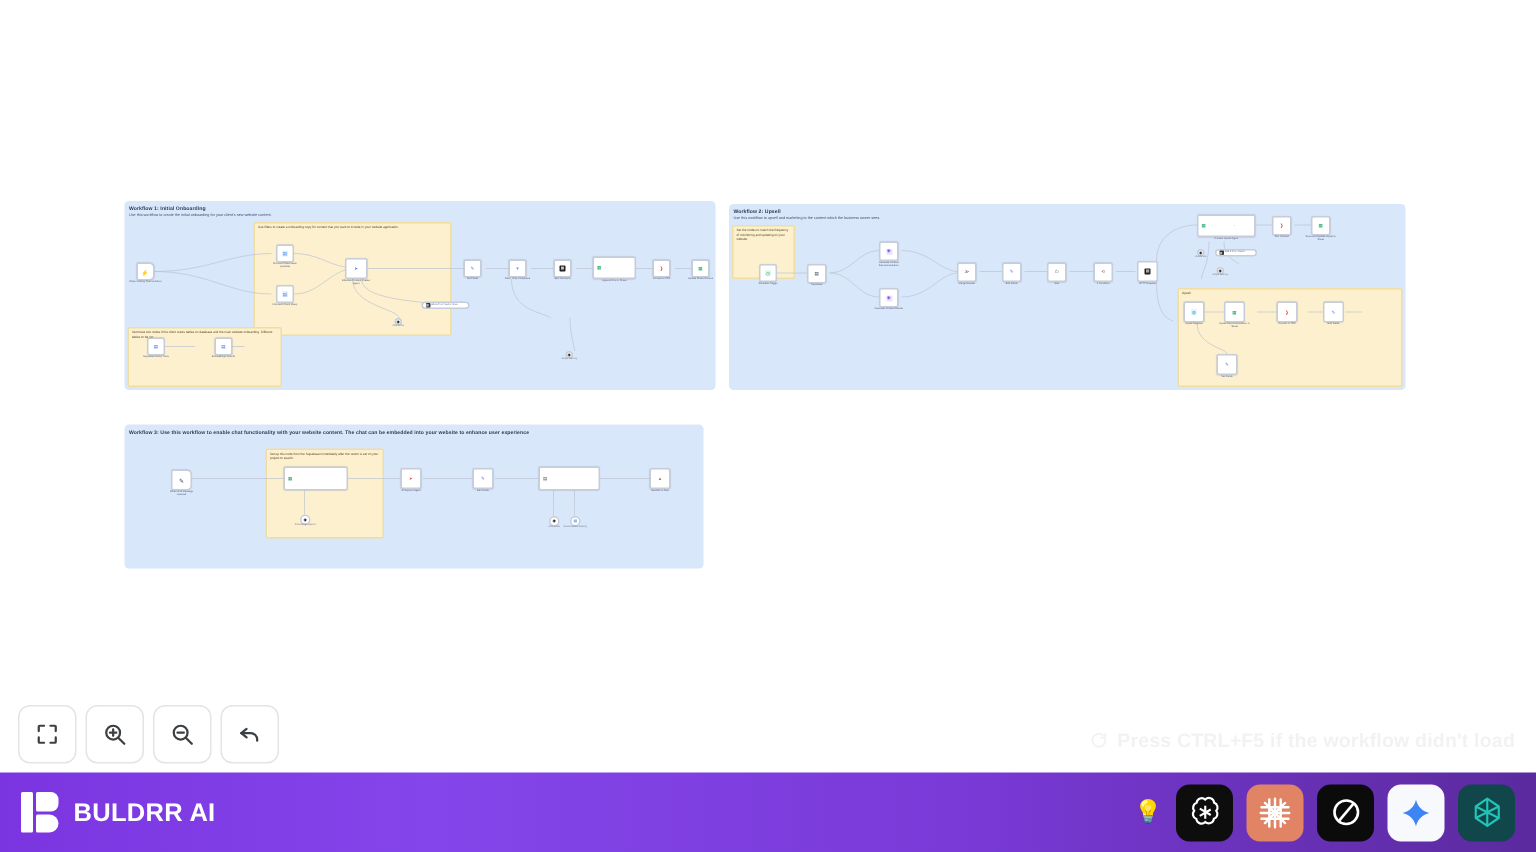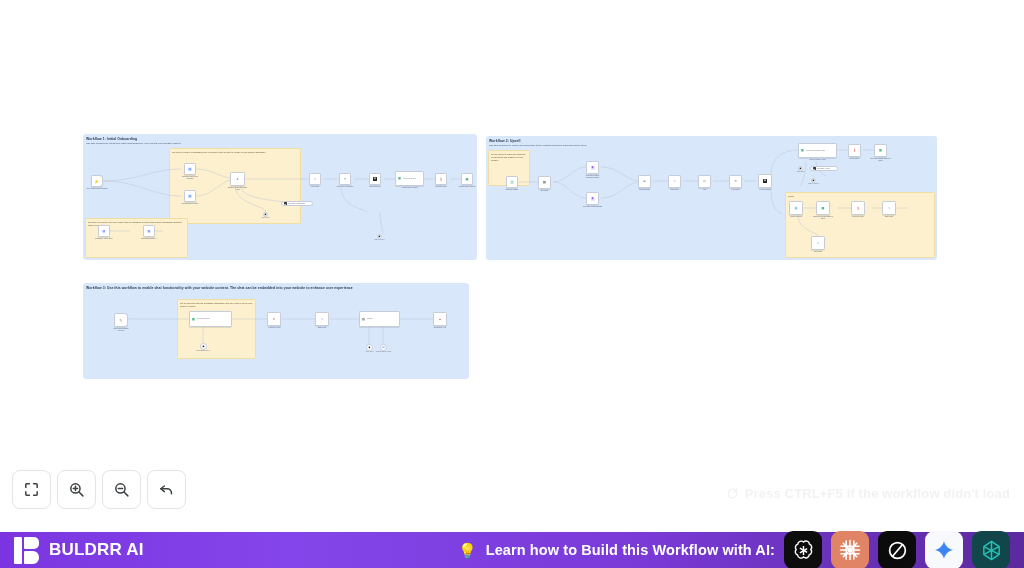--- a/index.html
+++ b/index.html
@@ -113,21 +113,21 @@
   
   #watermark {
     position:absolute; right:14px; bottom:14px;
     font-size:13px; color:#f2f2f2; font-weight:600;
     display:flex; align-items:center; gap:6px;
     user-select:none; letter-spacing:.01em;
   }
 
   
   #bottombar {
-    position:absolute; left:0; bottom:0; width:1024px; height:36px;
+    position:absolute; left:0; bottom:0; width:1024px; height:53px;
     background:linear-gradient(90deg,#7b35e0 0%,#8445ea 28%,#7a3ad8 62%,#5b2a9e 100%);
     display:flex; align-items:center; color:#fff;margin-top:28px;
   }
   #brand { display:flex; align-items:center; gap:9px; margin-left:14px; }
   #brand-mark { width:26px; height:27px; position:relative; flex:none; }
   #brand-mark .bar {
     position:absolute; left:0; top:0; width:8px; height:27px;
     background:#fff; border-radius:1px;
   }
   #brand-mark .b-top {
@@ -497,21 +497,20 @@
     <div id="brand-mark">
       <div class="bar"></div>
         <div class="b-top"></div>
         <div class="b-bot"></div>
     </div>
     <span id="brand-name">BULDRR AI</span>
   </div>
 
   <div id="cta">
     <span id="bulb">💡</span>
-    <span id="cta-text">Learn how to Build this Workflow with AI:</span>
 
     <div class="ai-icon" style="background:#0d0d0d;">
       <svg width="23" height="23" viewBox="0 0 24 24" fill="none" stroke="#fff" stroke-width="1.5">
         <path d="M12 3.2a3.6 3.6 0 0 1 6.2 2.1 3.6 3.6 0 0 1 1.5 5.7 3.6 3.6 0 0 1-1.7 5.6 3.6 3.6 0 0 1-6 2.2 3.6 3.6 0 0 1-6.2-2.1 3.6 3.6 0 0 1-1.5-5.7A3.6 3.6 0 0 1 6 5.4 3.6 3.6 0 0 1 12 3.2z"></path>
         <path d="M12 7.4v9.2M8.2 9.5l7.6 4.4M8.2 14.5l7.6-4.4"></path>
       </svg>
     </div>
 
     <div class="ai-icon" style="background:#e08465;">
       <svg width="24" height="24" viewBox="0 0 24 24" stroke="#fff" stroke-width="1.6" stroke-linecap="round">

